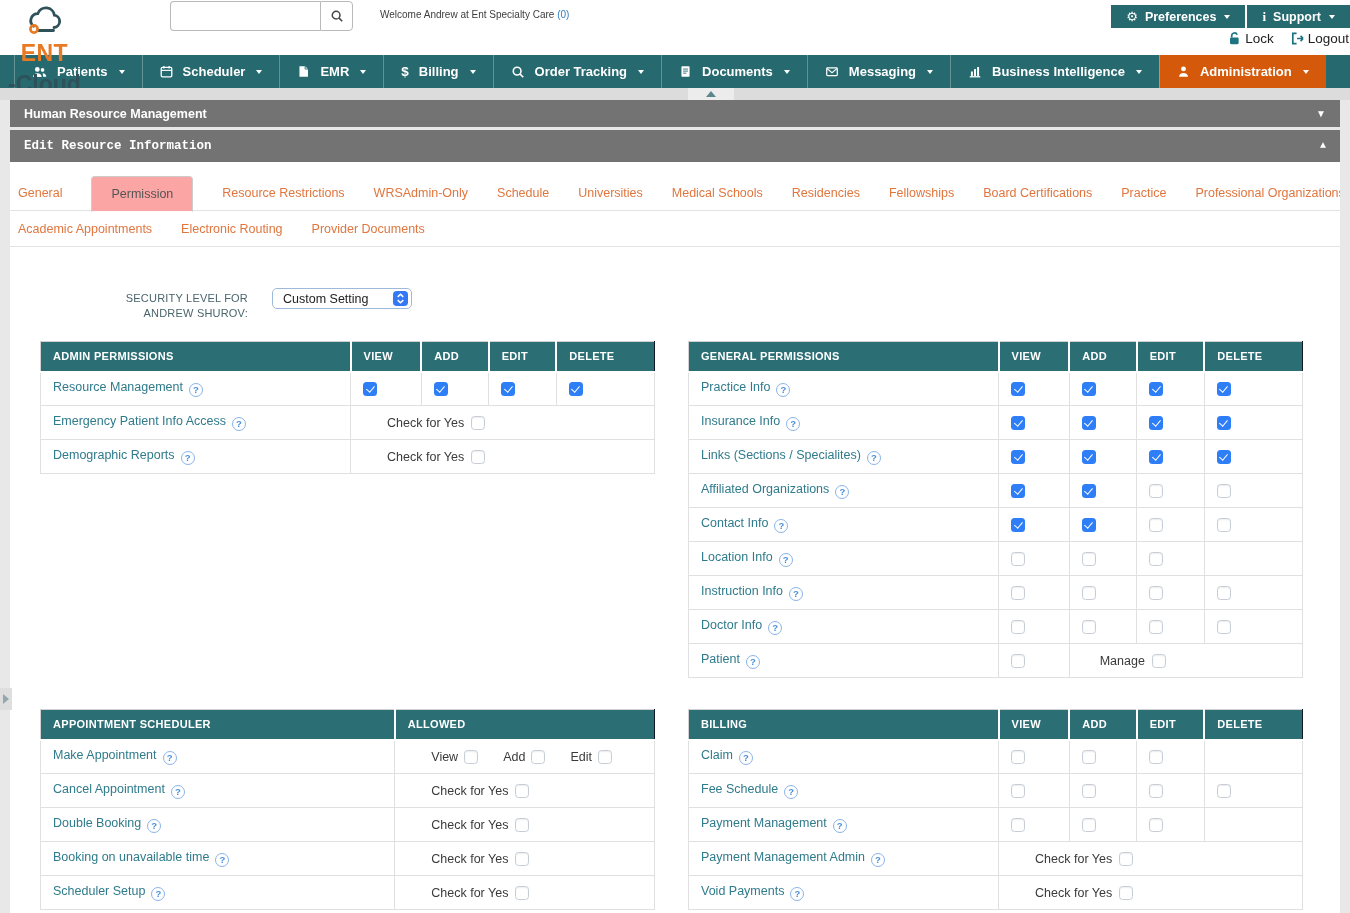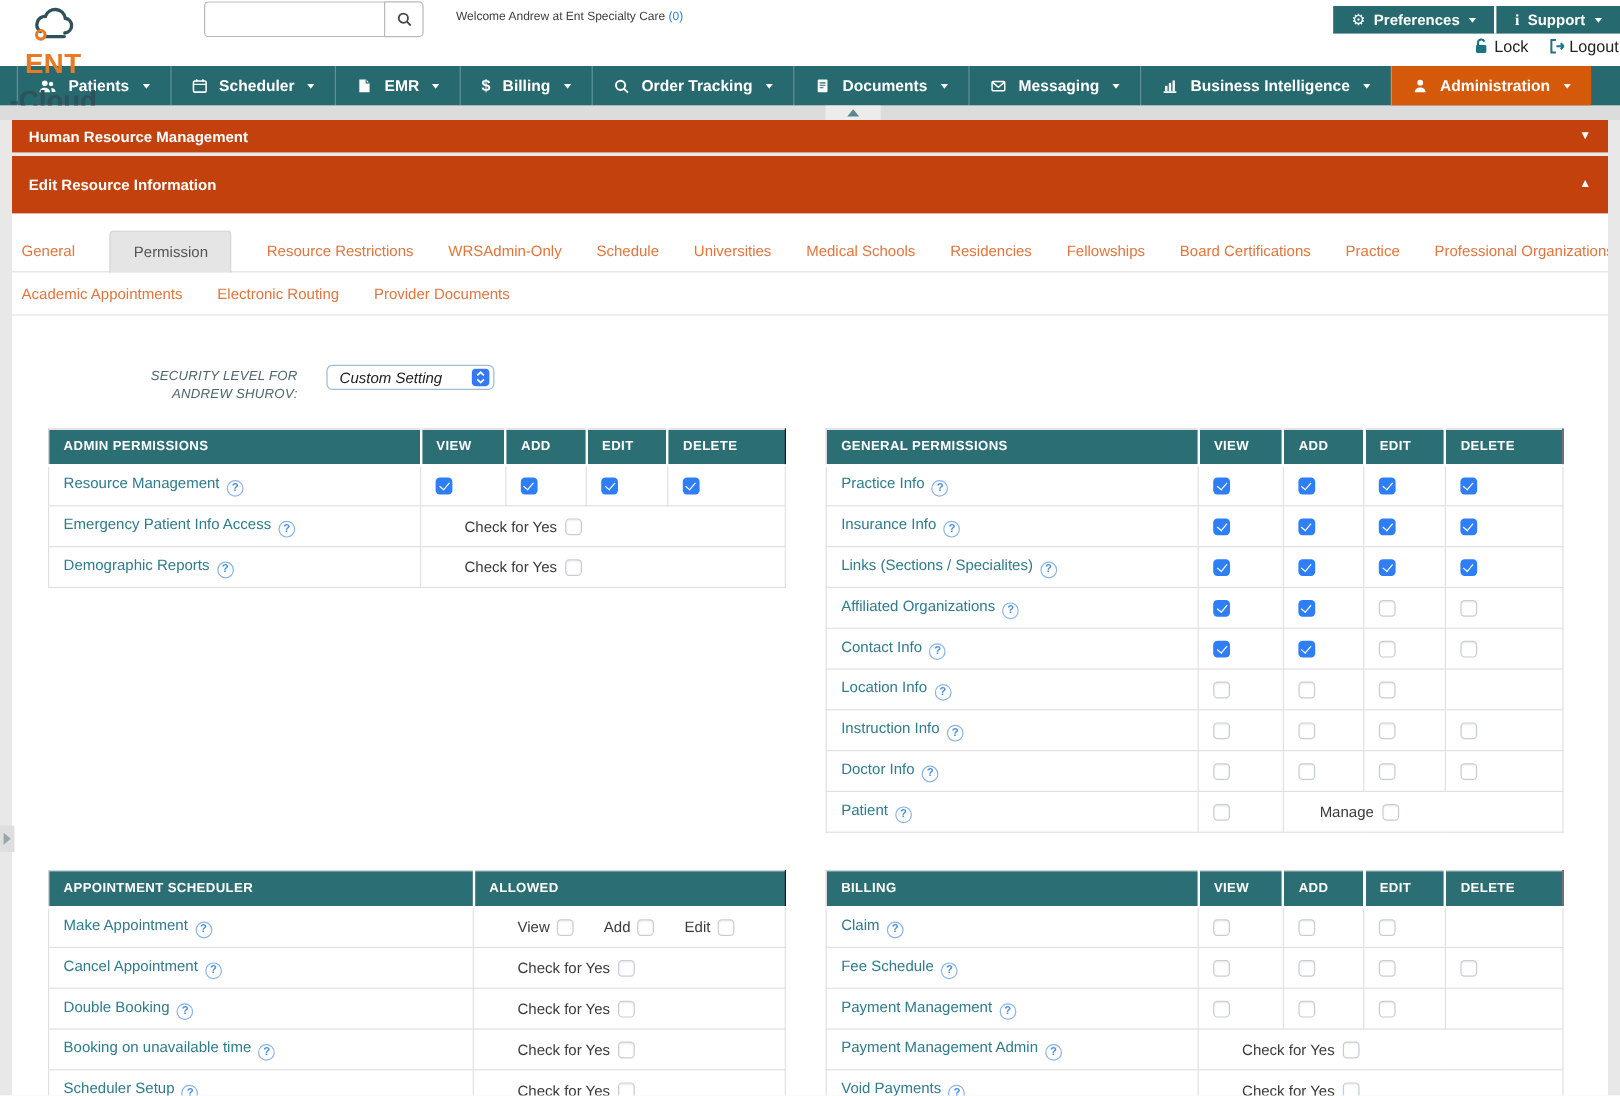--- a/index.html
+++ b/index.html
@@ -43,34 +43,34 @@
   .tri { width:0; height:0; border-left:3.5px solid transparent; border-right:3.5px solid transparent;
     border-top:4px solid #fff; margin-left:1px; }
   
   .substrip { height:12px; background:#dcdcdc; position:relative; }
   .pill { position:absolute; left:688px; top:0; width:46px; height:12px; background:#ececec;
     display:flex; align-items:center; justify-content:center; cursor:pointer; }
   .pill .up { width:0; height:0; border-left:5px solid transparent; border-right:5px solid transparent;
     border-bottom:6px solid #5d868c; }
   
   .region { background:#e8e8e8; padding:0 10px; height:813px; position:relative; }
-  .acc { height:27px; background:#c2410c; color:#fff; display:flex; align-items:center;
+  .acc { height:27px; background:#737373; color:#fff; display:flex; align-items:center;
     justify-content:space-between; padding:0 14px; font-size:12.5px; font-weight:bold; cursor:pointer; }
-  .acc.second { height:48px; margin-top:3px; }
+  .acc.second { height:32px; margin-top:3px;font-family:Liberation Mono, monospace; }
   .car { font-size:10px; line-height:1; }
   .white { background:#fff; height:751px; padding-top:14px; overflow:hidden; }
   
   .tabrow { display:flex; align-items:center; padding-left:8px; border-bottom:1px solid #e3e3e3; }
   .tabrow1 { height:35px; }
   .tabrow2 { height:36px; }
   .tab { color:#e0763e; font-size:12.5px; margin-right:29px; cursor:pointer; white-space:nowrap; }
-  .tab.active { color:#555; background:#e5e5e5; border:1px solid #ccc; border-bottom:1px solid #fdfdfd;
+  .tab.active { color:#555; background:#fca5a5; border:1px solid #ccc; border-bottom:1px solid #fdfdfd;
     border-radius:4px 4px 0 0; padding:10px 19px; margin-bottom:-1px; margin-right:29px; }
   
-  .securityrow { display:flex; margin:44px 0 0 72px; align-items:flex-start;font-style:italic; }
+  .securityrow { display:flex; margin:44px 0 0 72px; align-items:flex-start; }
   .seclabel { width:166px; text-align:right; font-size:11px; color:#4a656c; line-height:15px;
     letter-spacing:.2px; text-transform:uppercase; }
   .selectbox { margin-left:24px; display:flex; align-items:center; justify-content:space-between;
     min-width:140px; border:1px solid #9fb9da; border-radius:5px; padding:2px 3px 2px 10px;
     font-size:12.5px; color:#222; background:#fff; cursor:pointer; margin-top:-3px; }
   
   .tablesgrid { display:grid; grid-template-columns:1fr 1fr; column-gap:33px;
     grid-template-rows:368px auto; align-items:start; margin:20px 37px 0 30px; }
   table.ptable { width:100%; border-collapse:collapse; table-layout:fixed; border:1px solid #d2d2d2; }
   .ptable th { background:#2b6f75; color:#fff; font-size:11px; font-weight:bold; text-align:left;

